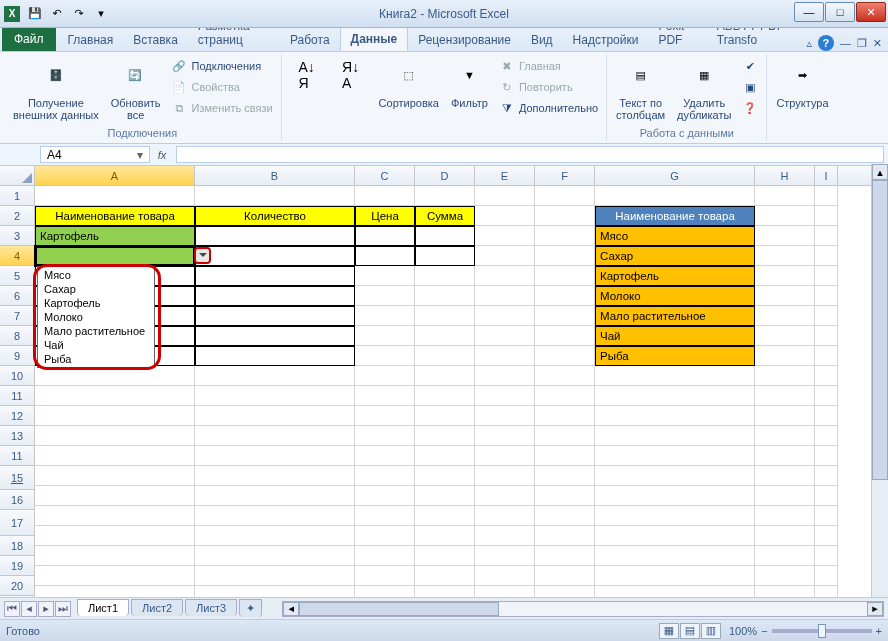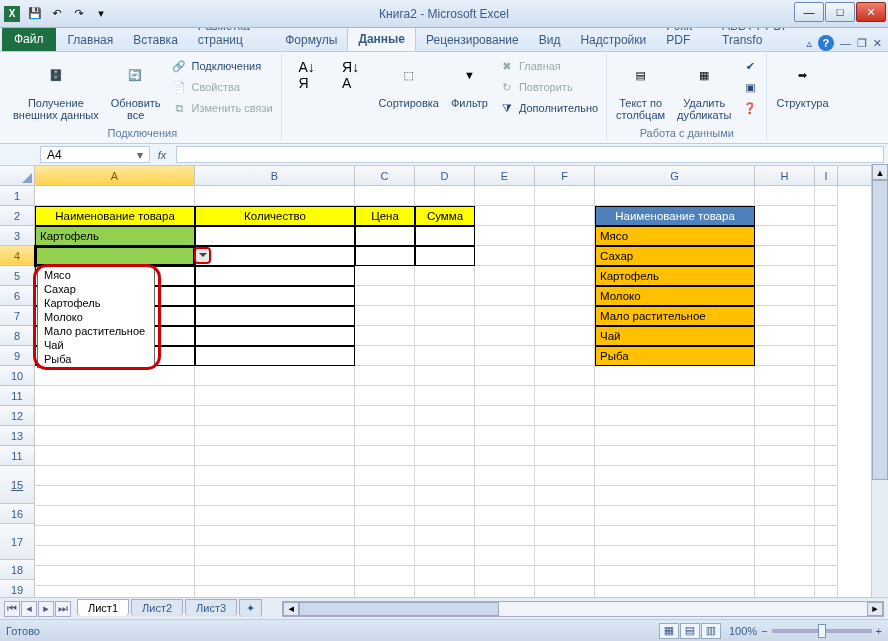--- a/index.html
+++ b/index.html
@@ -110,21 +110,21 @@
     <span class="winbtn">□</span>
     <span class="winbtn close">✕</span>
   </div>
 </div>
 
 <div class="ribbon-tabs">
   <span class="tab file">Файл</span>
   <span class="tab">Главная</span>
     <span class="tab">Вставка</span>
     <span class="tab">Разметка страниц</span>
-    <span class="tab">Формулы</span>
+    <span class="tab">Работа</span>
     <span class="tab active">Данные</span>
     <span class="tab">Рецензирование</span>
     <span class="tab">Вид</span>
     <span class="tab">Надстройки</span>
     <span class="tab">Foxit PDF</span>
     <span class="tab">ABBYY PDF Transfo</span>
   <div class="help-right">
     <span style="color:#3a5a86">▵</span>
     <span class="circle-help">?</span>
     <span style="color:#3a5a86">—</span>
@@ -265,23 +265,23 @@
       <div class="rowhdr" style="width: 35px; height: 20px;">5</div>
       <div class="rowhdr" style="width: 35px; height: 20px;">6</div>
       <div class="rowhdr" style="width: 35px; height: 20px;">7</div>
       <div class="rowhdr" style="width: 35px; height: 20px;">8</div>
       <div class="rowhdr" style="width: 35px; height: 20px;">9</div>
       <div class="rowhdr" style="width: 35px; height: 20px;">10</div>
       <div class="rowhdr" style="width: 35px; height: 20px;">11</div>
       <div class="rowhdr" style="width: 35px; height: 20px;">12</div>
       <div class="rowhdr" style="width: 35px; height: 20px;">13</div>
       <div class="rowhdr" style="width: 35px; height: 20px;">11</div>
-      <div class="rowhdr" style="width: 35px; height: 38px; text-decoration: underline;">15</div>
+      <div class="rowhdr" style="width: 35px; height: 24px; text-decoration: underline;">15</div>
       <div class="rowhdr" style="width: 35px; height: 20px;">16</div>
-      <div class="rowhdr" style="width: 35px; height: 36px;">17</div>
+      <div class="rowhdr" style="width: 35px; height: 26px;">17</div>
       <div class="rowhdr" style="width: 35px; height: 20px;">18</div>
       <div class="rowhdr" style="width: 35px; height: 20px;">19</div>
       <div class="rowhdr" style="width: 35px; height: 20px;">20</div>
       <div class="rowhdr" style="width: 35px; height: 20px;">21</div>
       <div class="rowhdr" style="width: 35px; height: 20px;">22</div>
     </div>
   <div class="grid" id="grid">
       <div class="cell" style="left: 0px; top: 0px; width: 160px; height: 20px;"></div>
       <div class="cell" style="left: 160px; top: 0px; width: 160px; height: 20px;"></div>
       <div class="cell" style="left: 320px; top: 0px; width: 60px; height: 20px;"></div>

